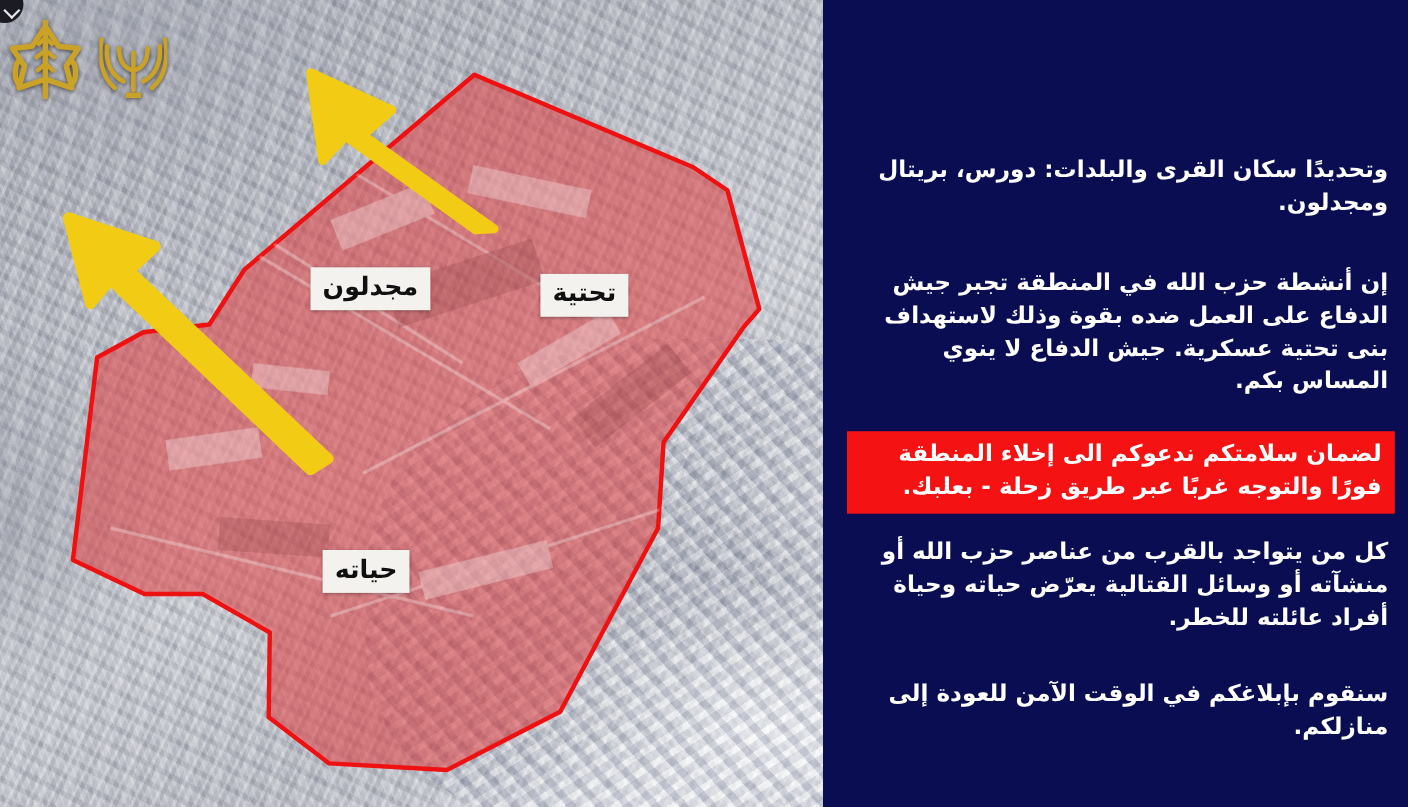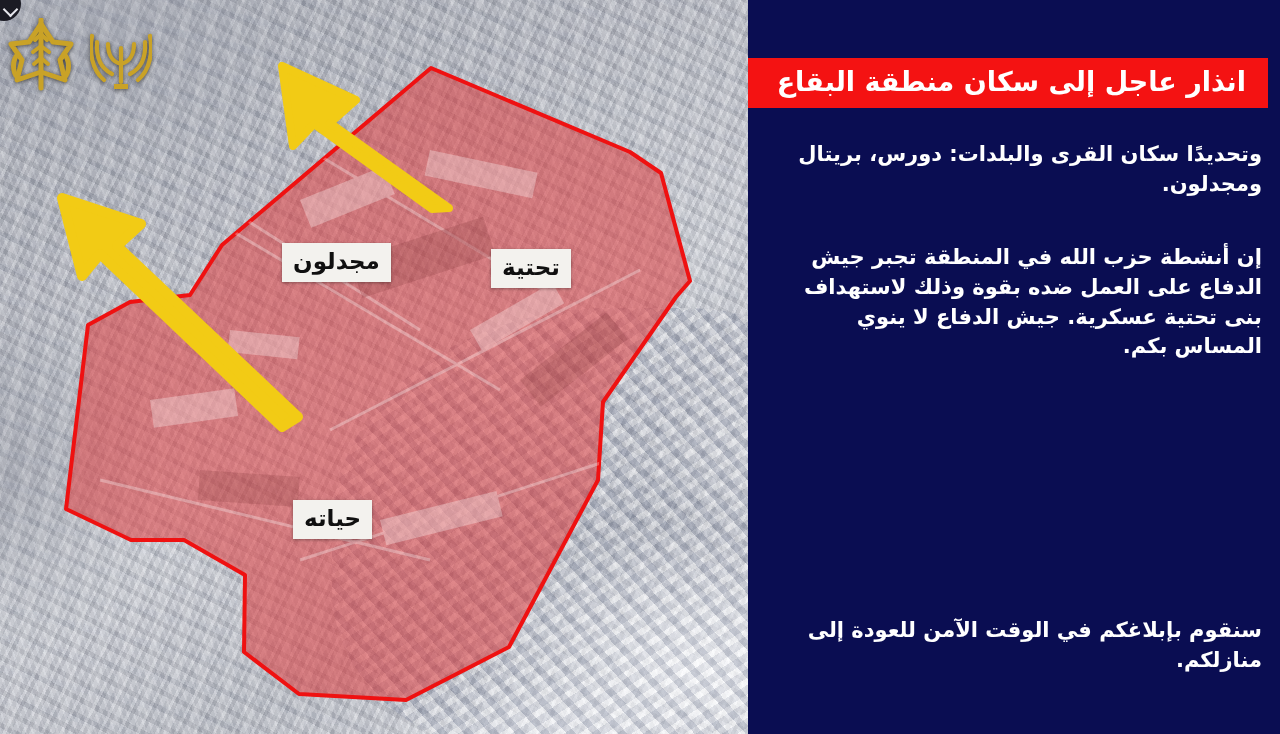--- a/index.html
+++ b/index.html
@@ -241,24 +241,25 @@
         <path d="M33 16 L27 22 M33 16 L39 22 M33 28 L25 34 M33 28 L41 34 M33 40 L26 46 M33 40 L40 46" stroke="#c9a227" stroke-width="4" stroke-linecap="round" fill="none"></path>
         <path d="M10 60 C4 54 4 42 10 36" stroke="#c9a227" stroke-width="5" fill="none" stroke-linecap="round"></path>
         <path d="M56 60 C62 54 62 42 56 36" stroke="#c9a227" stroke-width="5" fill="none" stroke-linecap="round"></path>
       </svg>
     </div>
 
     <div class="corner-dot"></div>
   </div>
 
   <div class="text-pane">
-    <div class="headline">انذار عاجل إلى سكان منطقة البقاع</div>
 
     <div class="para" id="para-body">إن أنشطة حزب الله في المنطقة تجبر جيش الدفاع على العمل ضده بقوة وذلك لاستهداف  بنى تحتية عسكرية. جيش الدفاع لا ينوي المساس بكم.</div>
 
     <div class="para" id="para-villages">وتحديدًا سكان القرى والبلدات: دورس، بريتال ومجدلون.</div>
 
-
+    <div class="callout">لضمان سلامتكم ندعوكم الى إخلاء المنطقة فورًا والتوجه غربًا عبر طريق زحلة - بعلبك.</div>
+
+    <div class="para" id="para-danger">كل من يتواجد بالقرب من عناصر حزب الله أو منشآته أو وسائل القتالية يعرّض حياته وحياة أفراد عائلته للخطر.</div>
 
     <div class="para" id="para-return">سنقوم بإبلاغكم في الوقت الآمن للعودة إلى منازلكم.</div>
   </div>
 
 </div>
 
 </body></html>

